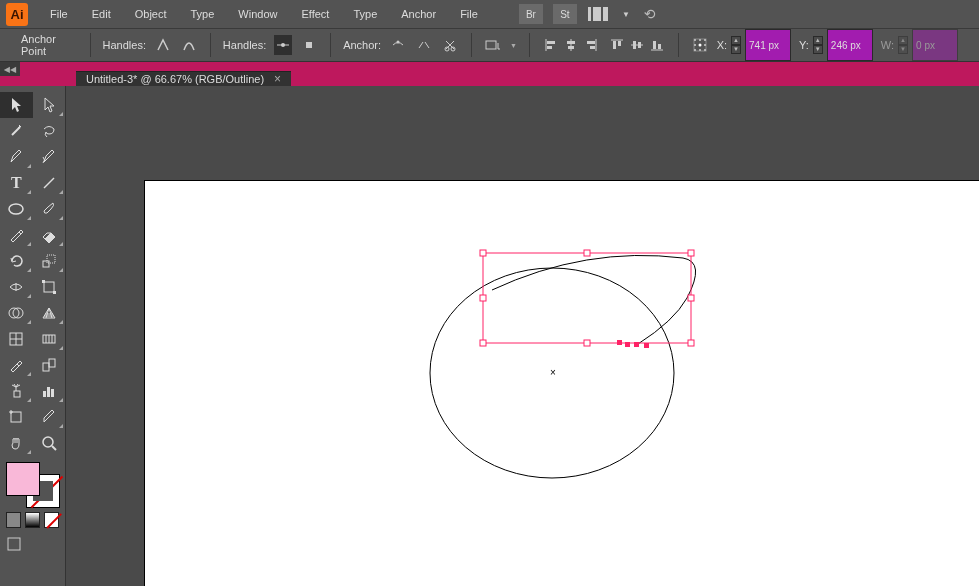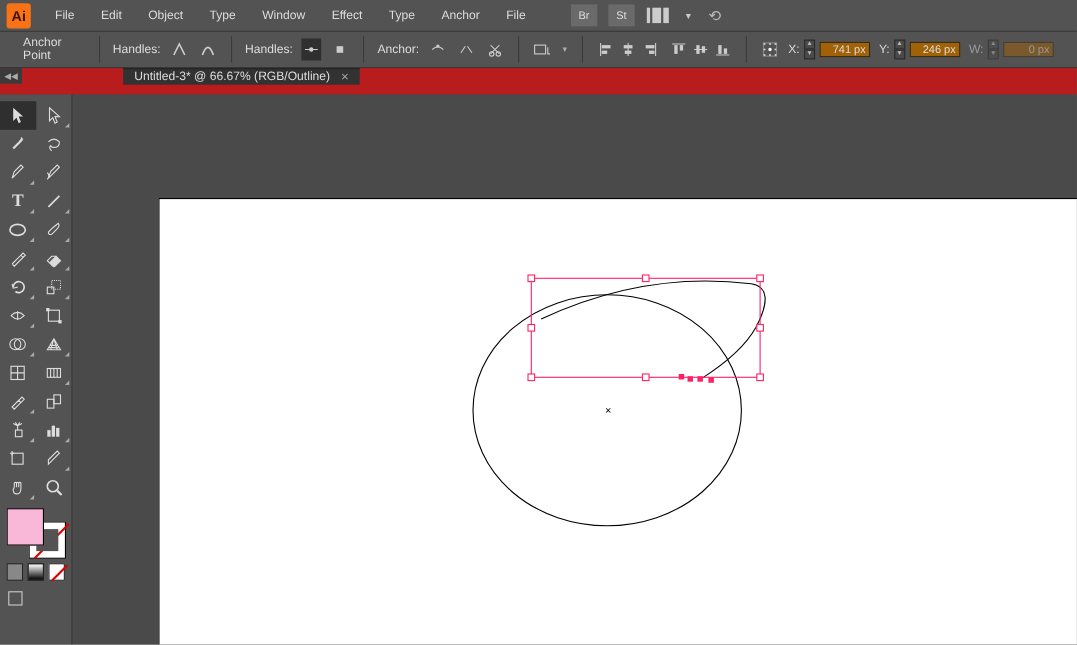--- a/index.html
+++ b/index.html
@@ -13,26 +13,26 @@
   .workspace-switch { width: 26px; height: 18px; display:flex; align-items:center; gap:2px; margin:0 4px;}
   .ws-bar { background:#ccc; }
 
   
   .controlbar { height: 34px; background: #535353; border-top:1px solid #3a3a3a; border-bottom:1px solid #333; display:flex; align-items:center; padding:0 21px; gap:8px; font-size:11px; }
   .ctrl-label { color:#ddd; }
   .ctrl-icon { width:20px; height:20px; display:flex; align-items:center; justify-content:center; background:transparent; }
   .ctrl-icon.dark { background:#2f2f2f; }
   .ctrl-sep { width:1px; height:24px; background:#3a3a3a; margin:0 4px;}
   .coord-field { display:flex; align-items:center; gap:4px; }
-  .num-input { width:46px; height:14px; background:#a16207; border:1px solid #2a2a2a; color:#ddd; font-size:10px; padding:0 3px;text-align:right; }
+  .num-input { width:46px; height:32px; background:#a21caf; border:1px solid #2a2a2a; color:#ddd; font-size:10px; padding:0 3px; }
   .spinner { width:10px; display:flex; flex-direction:column; }
   .spin-btn { height:9px; background:#4a4a4a; border:1px solid #2a2a2a; font-size:6px; line-height:6px; text-align:center; color:#bbb;}
 
   
-  .tabbar { height: 24px; background:#b91c1c; display:flex; align-items:flex-start; padding-left:112px;}
+  .tabbar { height: 24px; background:#be185d; display:flex; align-items:flex-end; padding-left:76px;}
   .panel-collapse { position:absolute; left:0; top:62px; width:20px; height:14px; background:#3a3a3a; display:flex; align-items:center; justify-content:center; font-size:8px; color:#aaa;}
   .doc-tab { background:#323232; padding:0 10px; display:flex; align-items:center; gap:10px; border-top:1px solid #222;}
   .tab-close { font-size:12px; color:#aaa; cursor:default;}
 
   
   .toolbox { position:absolute; left:0; top:86px; width:66px; bottom:0; background:#535353; border-right:1px solid #333; padding-top:6px;}
   .tool-row { display:flex; }
   .tool { width:33px; height:26px; display:flex; align-items:center; justify-content:center; position:relative; color:#ddd;}
   .tool.active { background:#2f2f2f; }
   .tool-corner { position:absolute; right:2px; bottom:2px; width:0; height:0; border-left:4px solid transparent; border-bottom:4px solid #aaa; }

